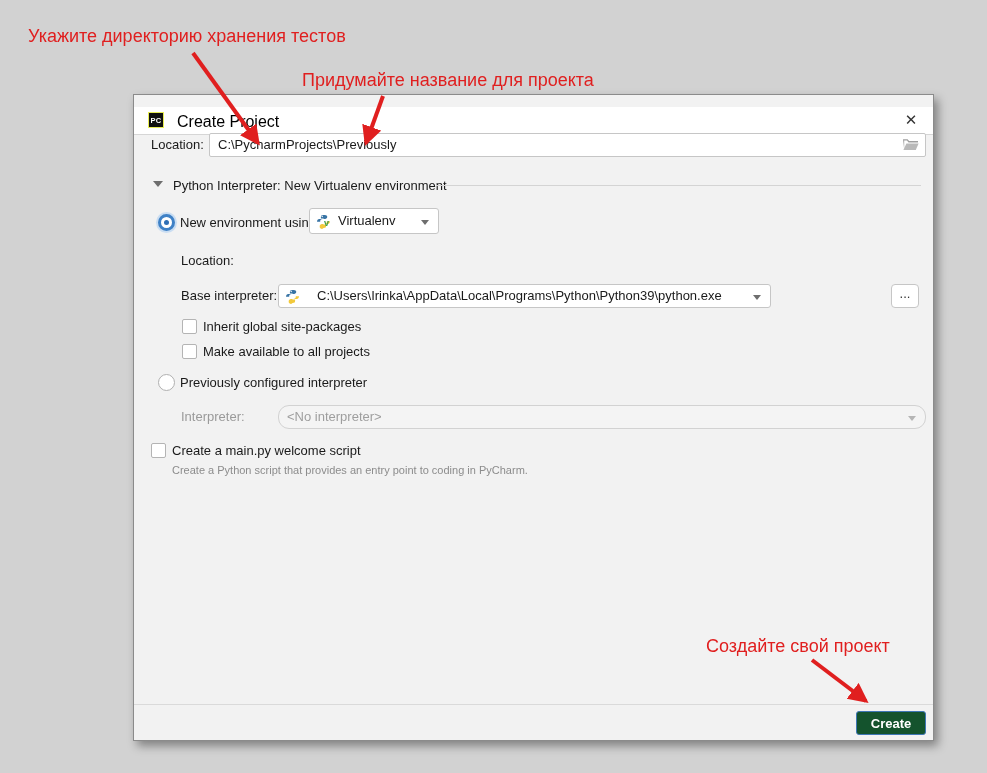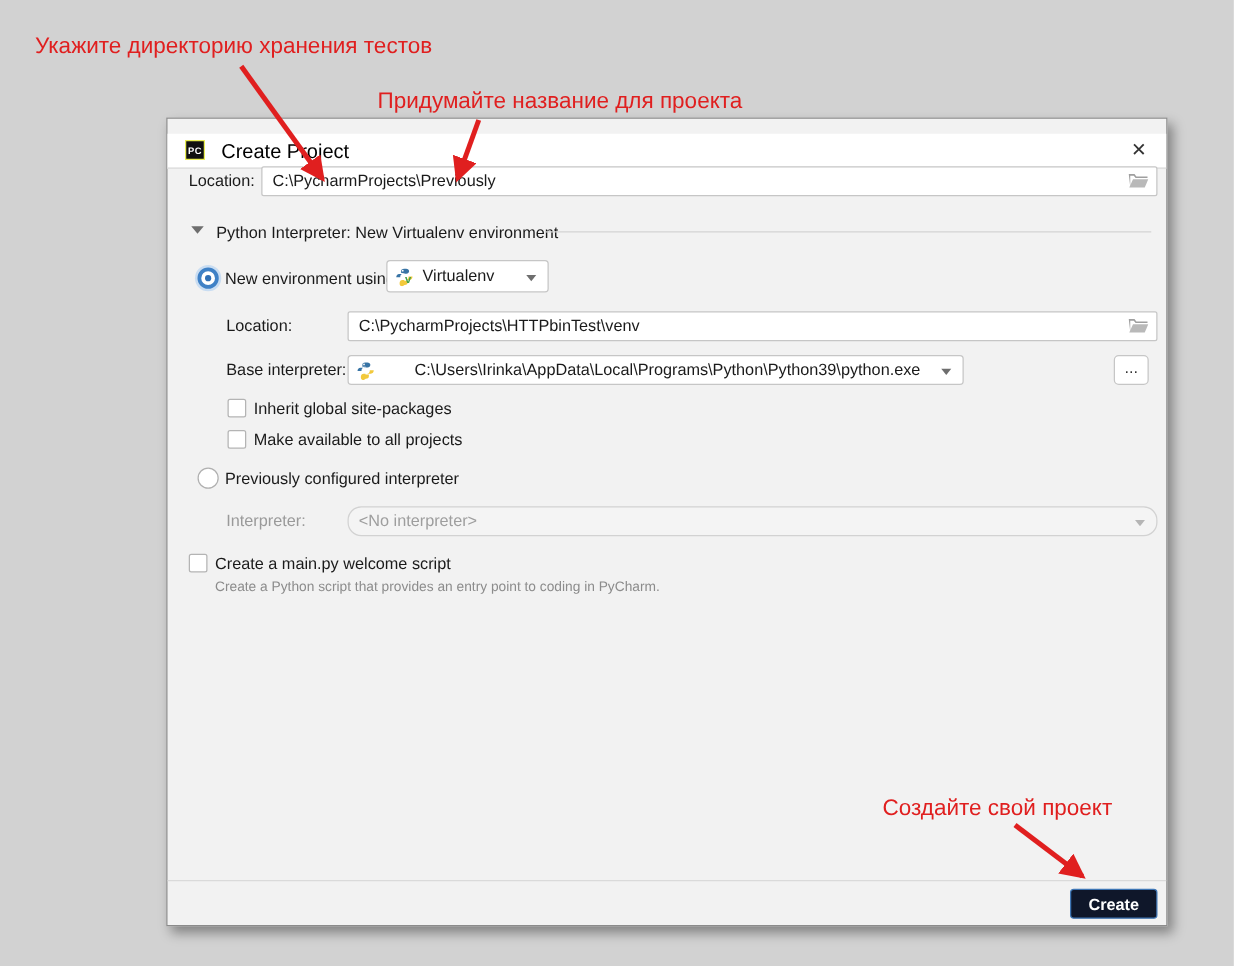--- a/index.html
+++ b/index.html
@@ -77,21 +77,21 @@
   .browse-btn{
     position:absolute;left:757px;top:189px;width:28px;height:24px;background:#fff;
     border:1px solid #c6c6c6;border-radius:4px;box-sizing:border-box;text-align:center;
     line-height:18px;color:#333;font-size:13px;
   }
   .hint-text{position:absolute;left:38px;top:369px;font-size:11px;color:#8c8c8c;white-space:nowrap;}
   .dis-label{color:#9a9a9a;}
   .field.dis{background:#f4f4f4;border-color:#d2d2d2;color:#9e9e9e;border-radius:11px;}
   .bottom-sep{position:absolute;left:0;top:609px;right:0;height:1px;background:#dadada;}
   .create-btn{
-    position:absolute;left:722px;top:616px;width:70px;height:24px;background:#0f172a;
+    position:absolute;left:722px;top:616px;width:70px;height:24px;background:#14532d;
     border:1px solid #3e76b5;border-radius:3px;box-sizing:border-box;color:#fff;
     font-size:13px;font-weight:bold;display:flex;align-items:center;justify-content:center;
   }
   .venv-v{
     position:absolute;left:14px;top:10px;font-size:9px;font-weight:bold;color:#43a047;line-height:9px;
   }
 </style>
 </head>
 <body>
 
@@ -139,30 +139,23 @@
       <path d="M7.4 1C5.4 1 4.9 1.9 4.9 3v1.4h2.7v.7H3.3C1.9 5.1 1 6.3 1 7.8h3.2v-.6C4.2 5.9 5.3 5 6.6 5h2.5c1.2 0 2.2-1 2.2-2.2V3c0-1.1-1-2-2.4-2z" fill="#3874a5"></path>
       <circle cx="6.2" cy="2.5" r=".7" fill="#fff"></circle>
       <path d="M7.6 14c2 0 2.5-.9 2.5-2v-1.4H7.4v-.7h4.3c1.4 0 2.3-1.2 2.3-2.7h-3.2v.6c0 1.3-1.1 2.2-2.4 2.2H5.9c-1.2 0-2.2 1-2.2 2.2v-.2 1.1c0 1.1 1 1.9 2.4 1.9z" fill="#f2c93c"></path>
     </svg>
     <span class="venv-v">v</span>
     <span class="with-ic" style="display:inline-block;padding-left:20px;line-height:24px;">Virtualenv</span>
     <div class="dd-arrow" style="top:11px;"></div>
   </div>
 
   <div class="label" style="left:47px;top:154px;">Location:</div>
-  <div class="field" style="left:144px;top:154px;width:648px;">
-    <span>C:\PycharmProjects\HTTPbinTest\venv</span>
-    <svg class="folder-ic" viewBox="0 0 17 15">
-      <path d="M1 2.2h4.6l1.5 1.9H16v1.3H6.5L5 3.5H2.2v9z" fill="#9f9f9f"></path>
-      <path d="M4.4 6.4h12.2L13.8 13H1.4z" fill="#b9b9b9"></path>
-    </svg>
-  </div>
 
   <div class="label" style="left:47px;top:189px;">Base interpreter:</div>
-  <div class="field combo" style="left:144px;top:189px;width:493px;padding-left:27px;text-align:center;">
+  <div class="field combo" style="left:144px;top:189px;width:493px;padding-left:38px;">
     <svg class="py-ic" viewBox="0 0 15 15">
       <path d="M7.4 1C5.4 1 4.9 1.9 4.9 3v1.4h2.7v.7H3.3C1.9 5.1 1 6.3 1 7.8h3.2v-.6C4.2 5.9 5.3 5 6.6 5h2.5c1.2 0 2.2-1 2.2-2.2V3c0-1.1-1-2-2.4-2z" fill="#3874a5"></path>
       <circle cx="6.2" cy="2.5" r=".7" fill="#fff"></circle>
       <path d="M7.6 14c2 0 2.5-.9 2.5-2v-1.4H7.4v-.7h4.3c1.4 0 2.3-1.2 2.3-2.7h-3.2v.6c0 1.3-1.1 2.2-2.4 2.2H5.9c-1.2 0-2.2 1-2.2 2.2v-.2 1.1c0 1.1 1 1.9 2.4 1.9z" fill="#f2c93c"></path>
     </svg>
     <span>C:\Users\Irinka\AppData\Local\Programs\Python\Python39\python.exe</span>
     <div class="dd-arrow"></div>
   </div>
   <div class="browse-btn">...</div>
 

